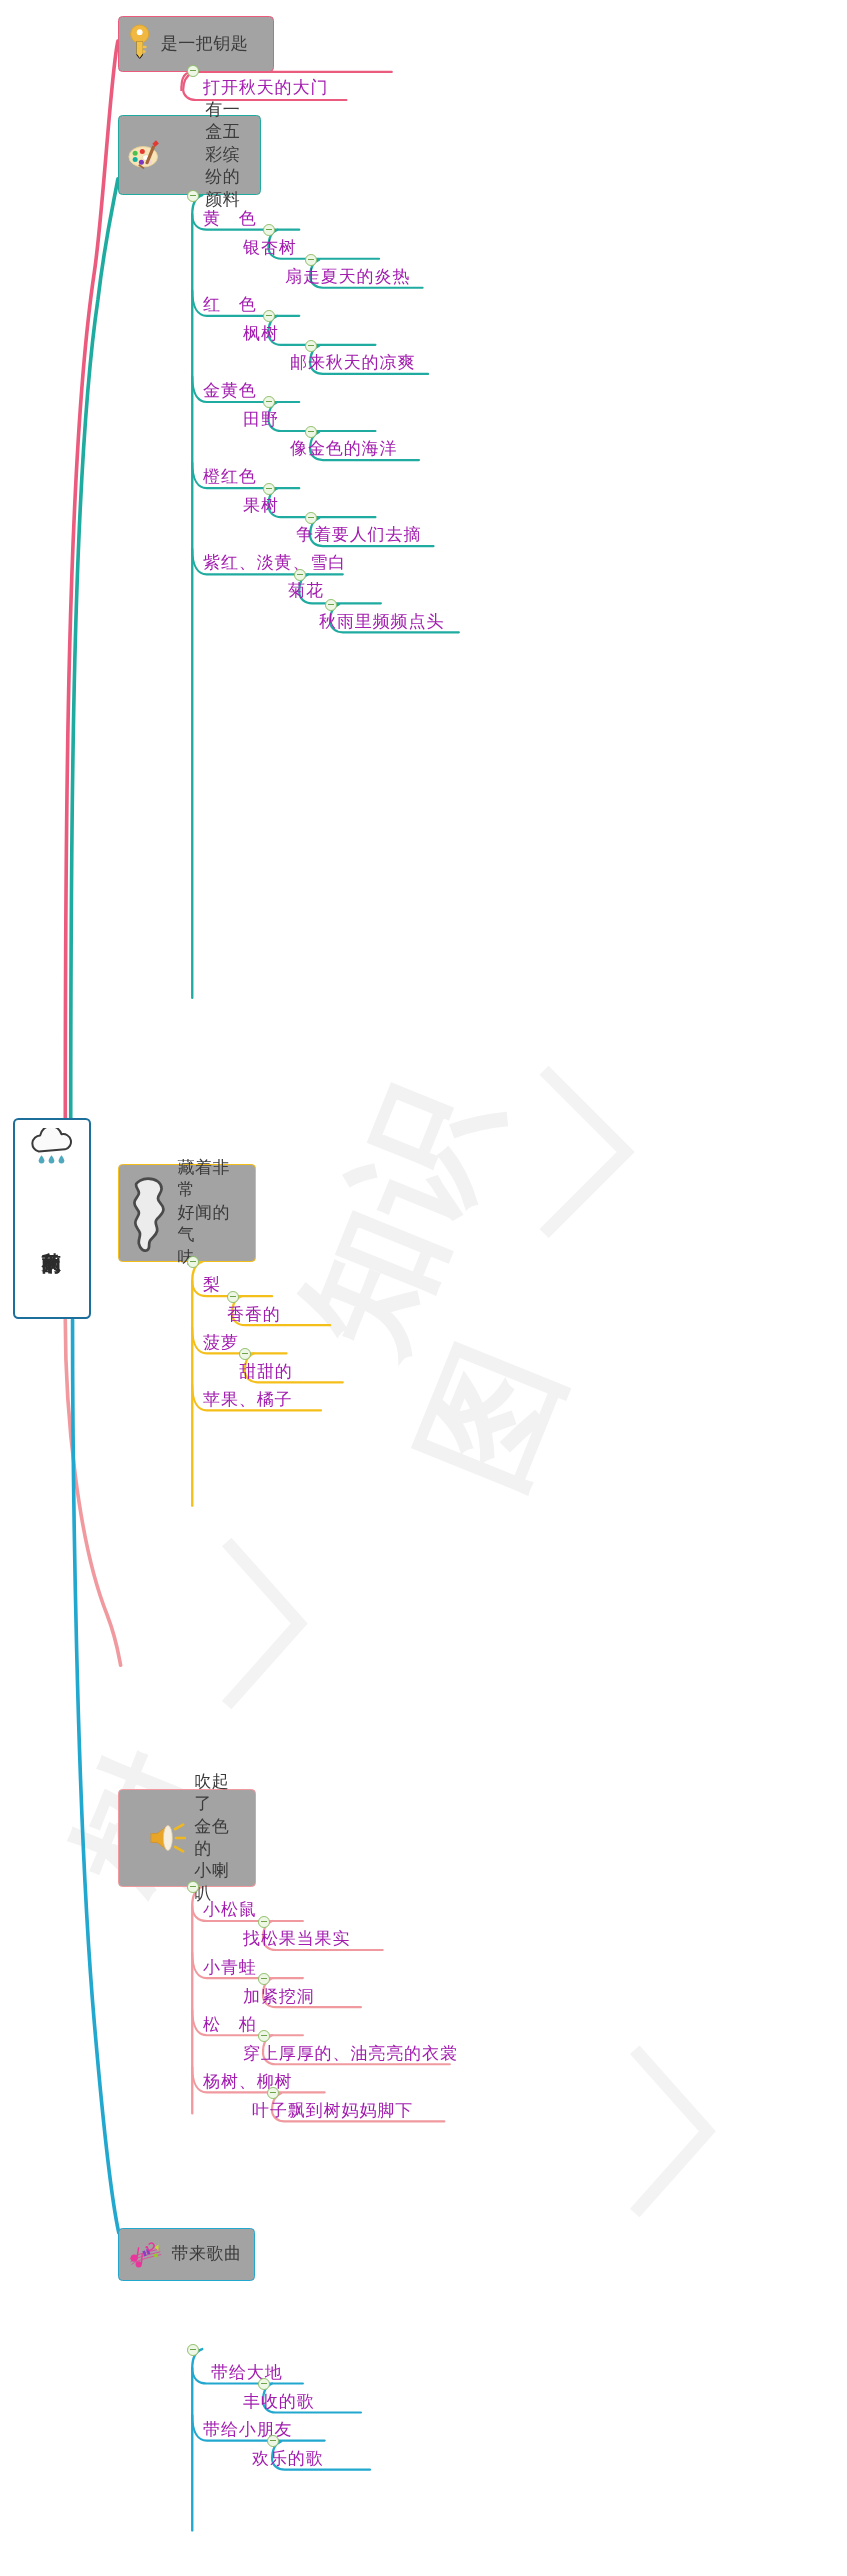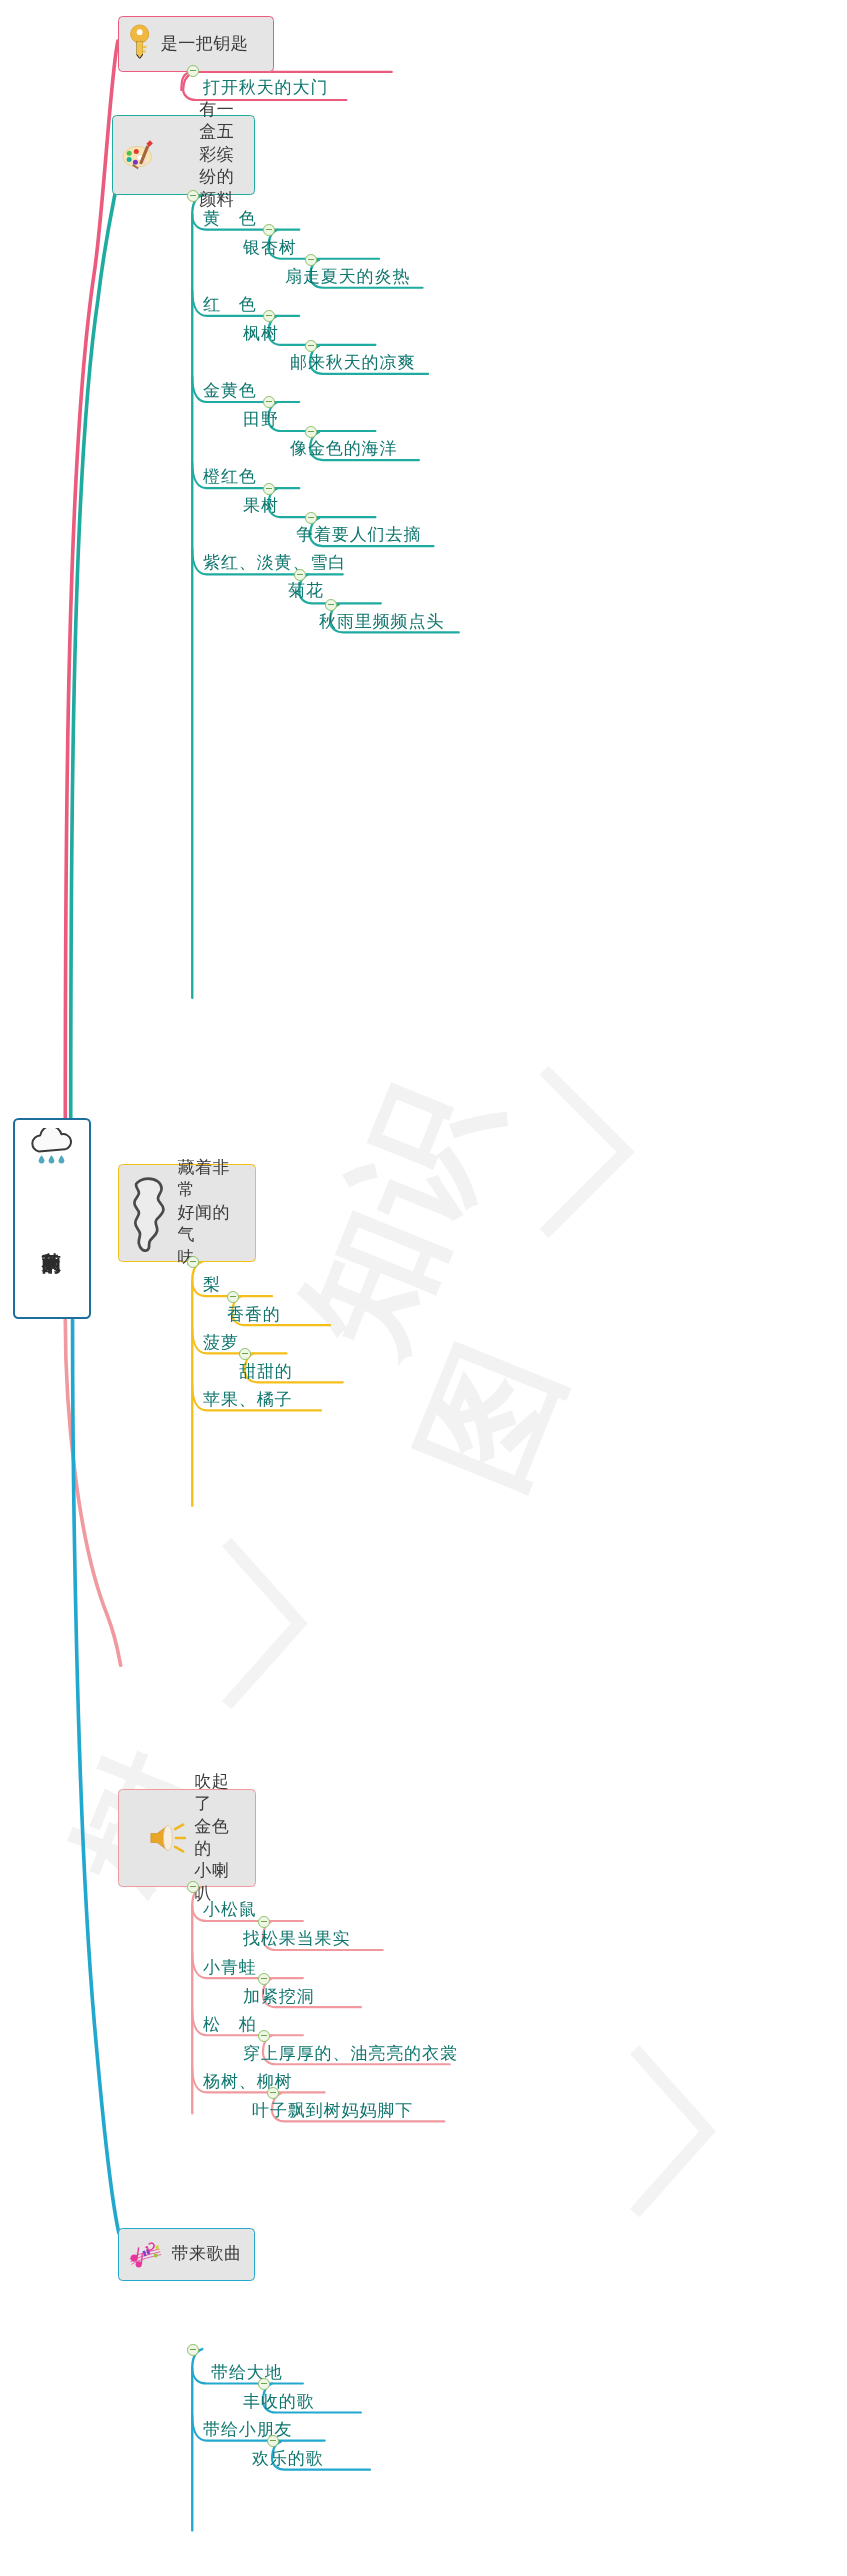--- a/index.html
+++ b/index.html
@@ -26,21 +26,21 @@
     position: absolute;
     left: 0; top: 0; width: 847px; height: 2576px;
     z-index: 1;
     pointer-events: none;
   }
   .node {
     position: absolute;
     z-index: 3;
     display: flex;
     align-items: center;
-    background: #e5e5e5;
+    background: #a3a3a3;
   }
   
   .boxed {
     border: 1.8px solid #ccc;
     border-radius: 4.5px;
     padding: 6.3px 11px 6.3px 8.2px;
     gap: 8.2px;
   }
   .boxed .label {
     font-size: 17px;
@@ -52,21 +52,21 @@
   .ico {
     flex: 0 0 auto;
     display: inline-block;
     line-height: 0;
   }
   
   .leaf {
     position: absolute;
     z-index: 3;
     font-size: 17px;
-    color: #0f766e;
+    color: #a21caf;
     letter-spacing: 0.9px;
     white-space: nowrap;
     padding-bottom: 1.8px;
     background: transparent;
   }
 
   
   #central {
     position: absolute;
     z-index: 4;
@@ -212,21 +212,21 @@
         <rect x="17.5" y="29" width="3" height="2.6" fill="#f2c24a"></rect>
       </svg>
     </span>
     <div class="label">是一把钥匙</div>
   </div>
   <div class="collapse" style="left:187px; top:65px;">
       <i></i>
     </div>
   <div class="leaf" style="left:203px; top:76px;">打开秋天的大门</div>
 
-  <div class="node boxed" style="left:112px; top:115px; width:143px; height:80px; border-color:#1faba0;gap:42px;">
+  <div class="node boxed" style="left:118px; top:115px; width:143px; height:80px; border-color:#1faba0;gap:42px;">
     <span class="ico">
       <svg width="36" height="34" viewBox="0 0 40 38">
         <ellipse cx="18" cy="21" rx="16" ry="11.5" fill="#f7e5b8" stroke="#e6cf97" stroke-width="1"></ellipse>
         <ellipse cx="22" cy="22" rx="4.6" ry="3.2" fill="#ffffff" stroke="#e0cfa0" stroke-width="0.8"></ellipse>
         <circle cx="9" cy="17" r="2.8" fill="#4ec04e"></circle>
         <circle cx="17" cy="15" r="2.8" fill="#e43b34"></circle>
         <circle cx="9" cy="24" r="2.8" fill="#12b0a0"></circle>
         <circle cx="16" cy="27" r="2.8" fill="#7a36c0"></circle>
         <circle cx="25" cy="27" r="2.6" fill="#f3d3d6"></circle>
         <rect x="24" y="8" width="3.6" height="22" rx="1.3" transform="rotate(22 26 19)" fill="#a5673a"></rect>

